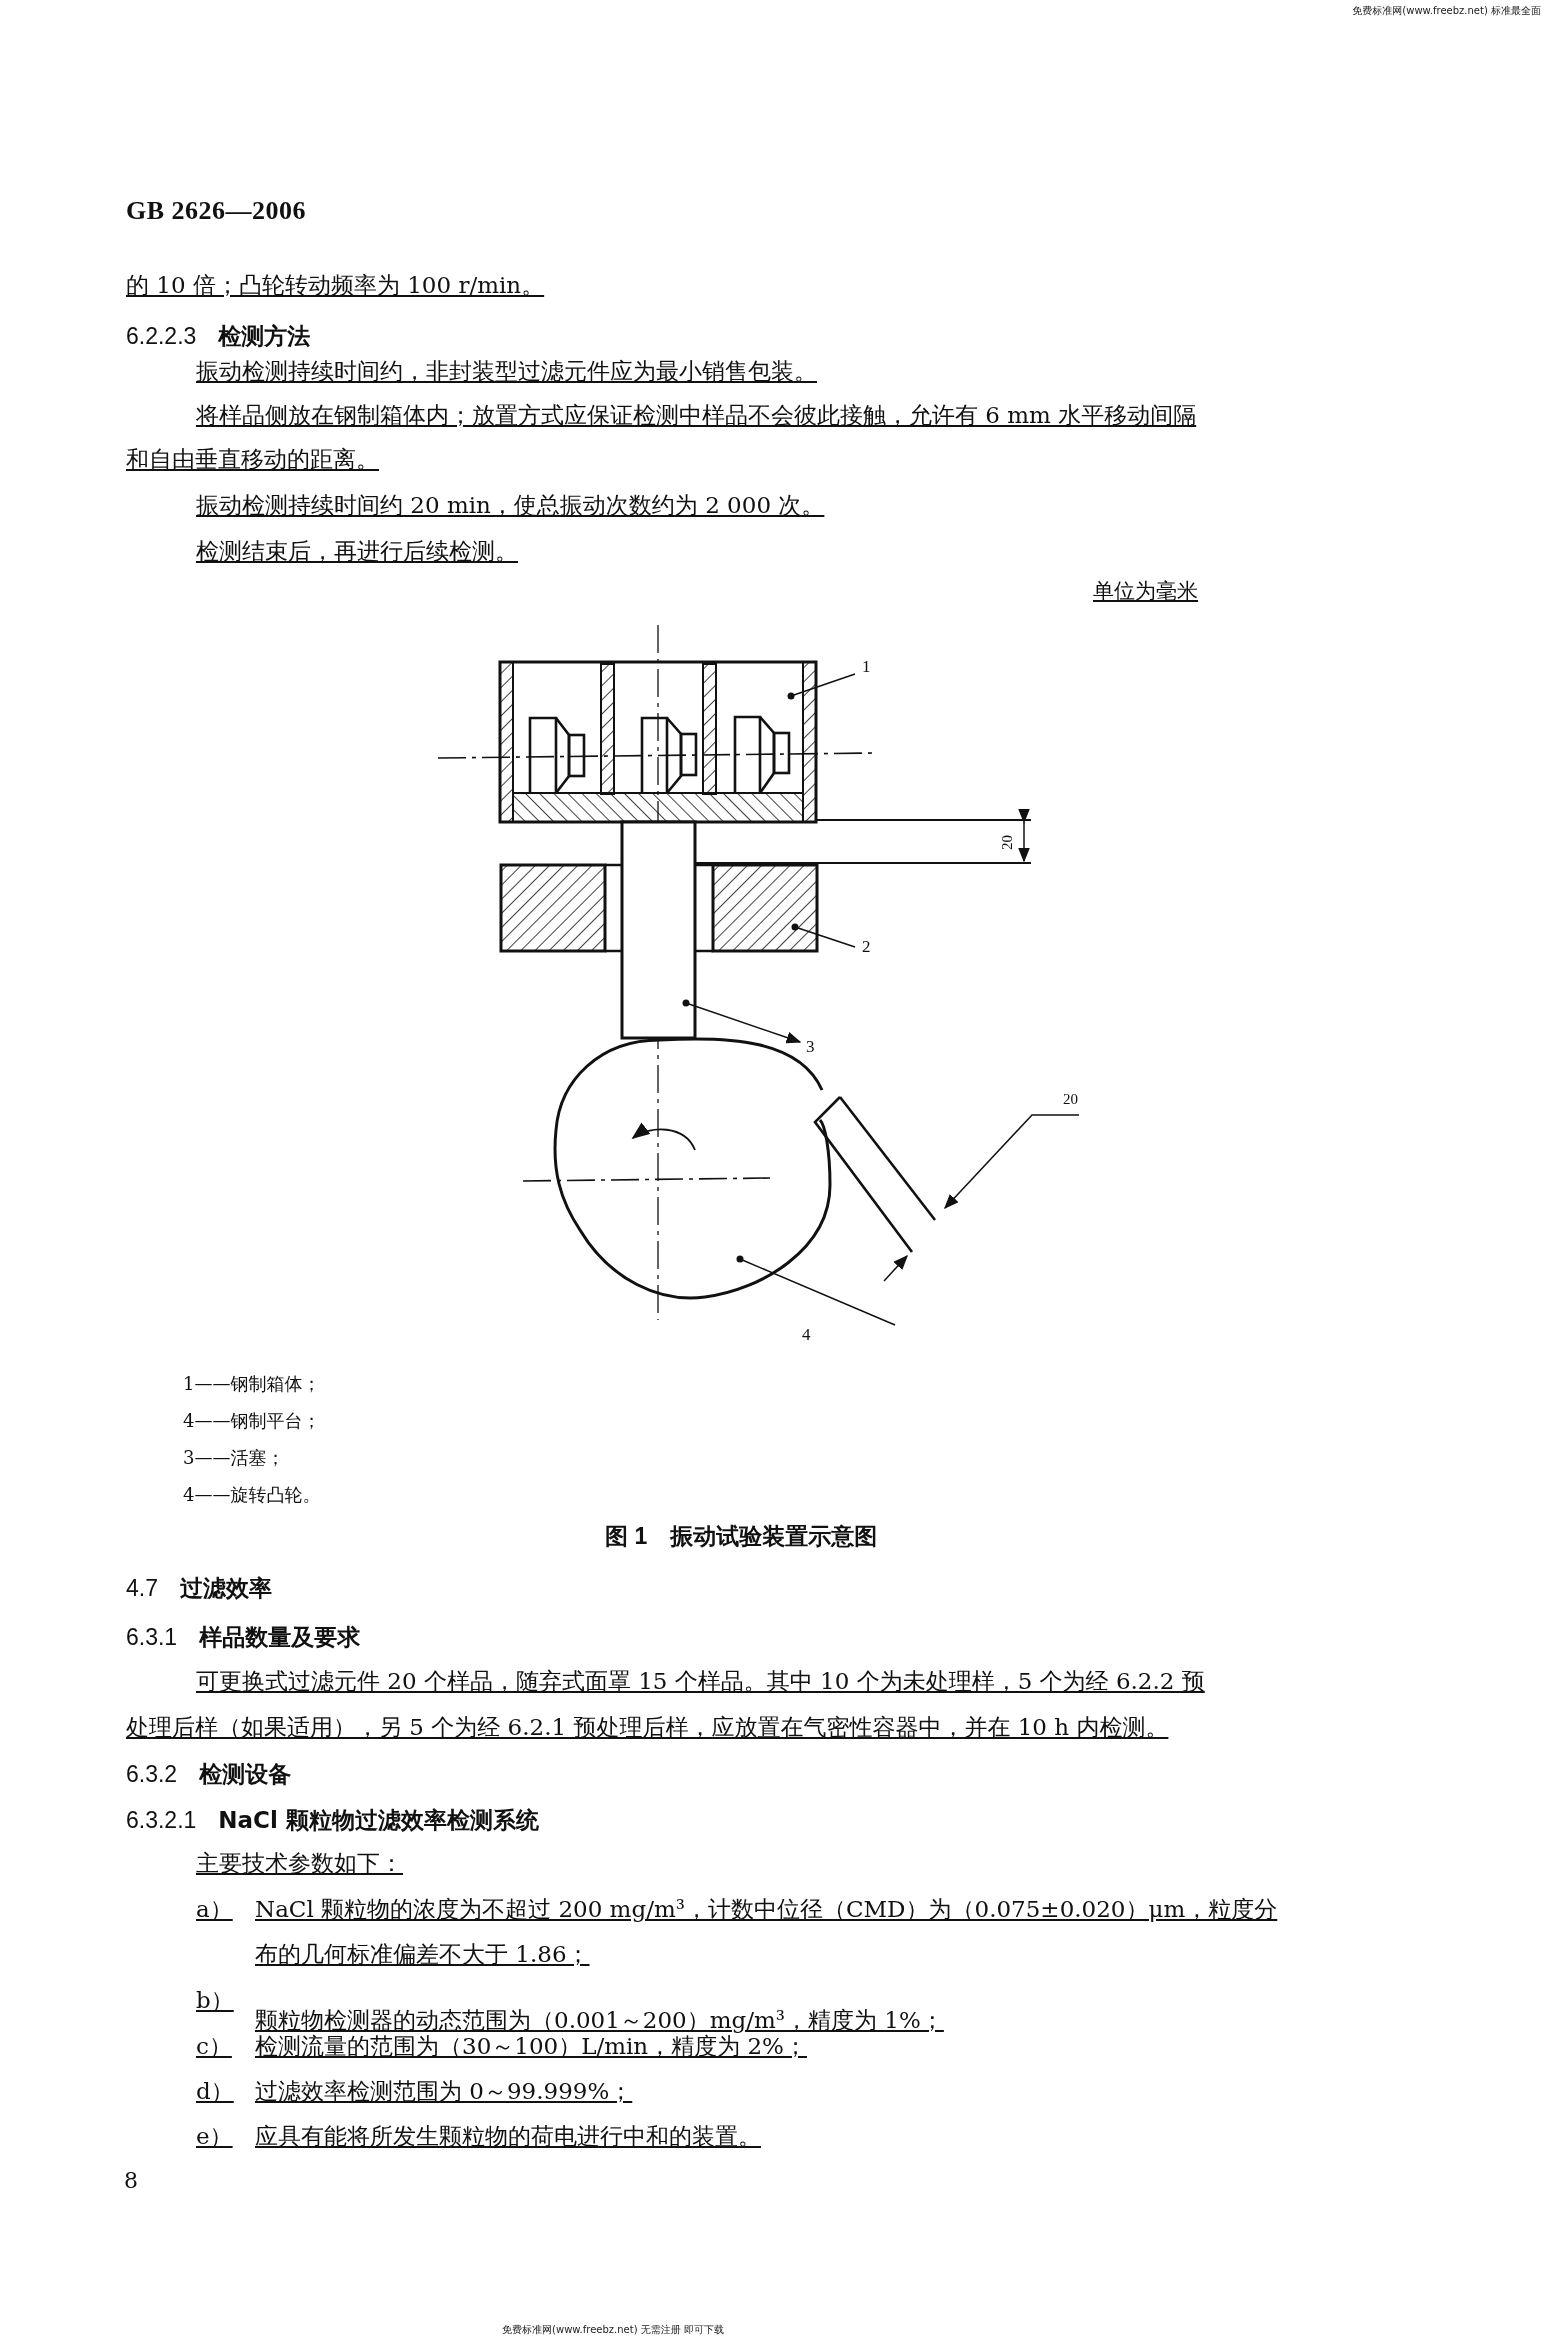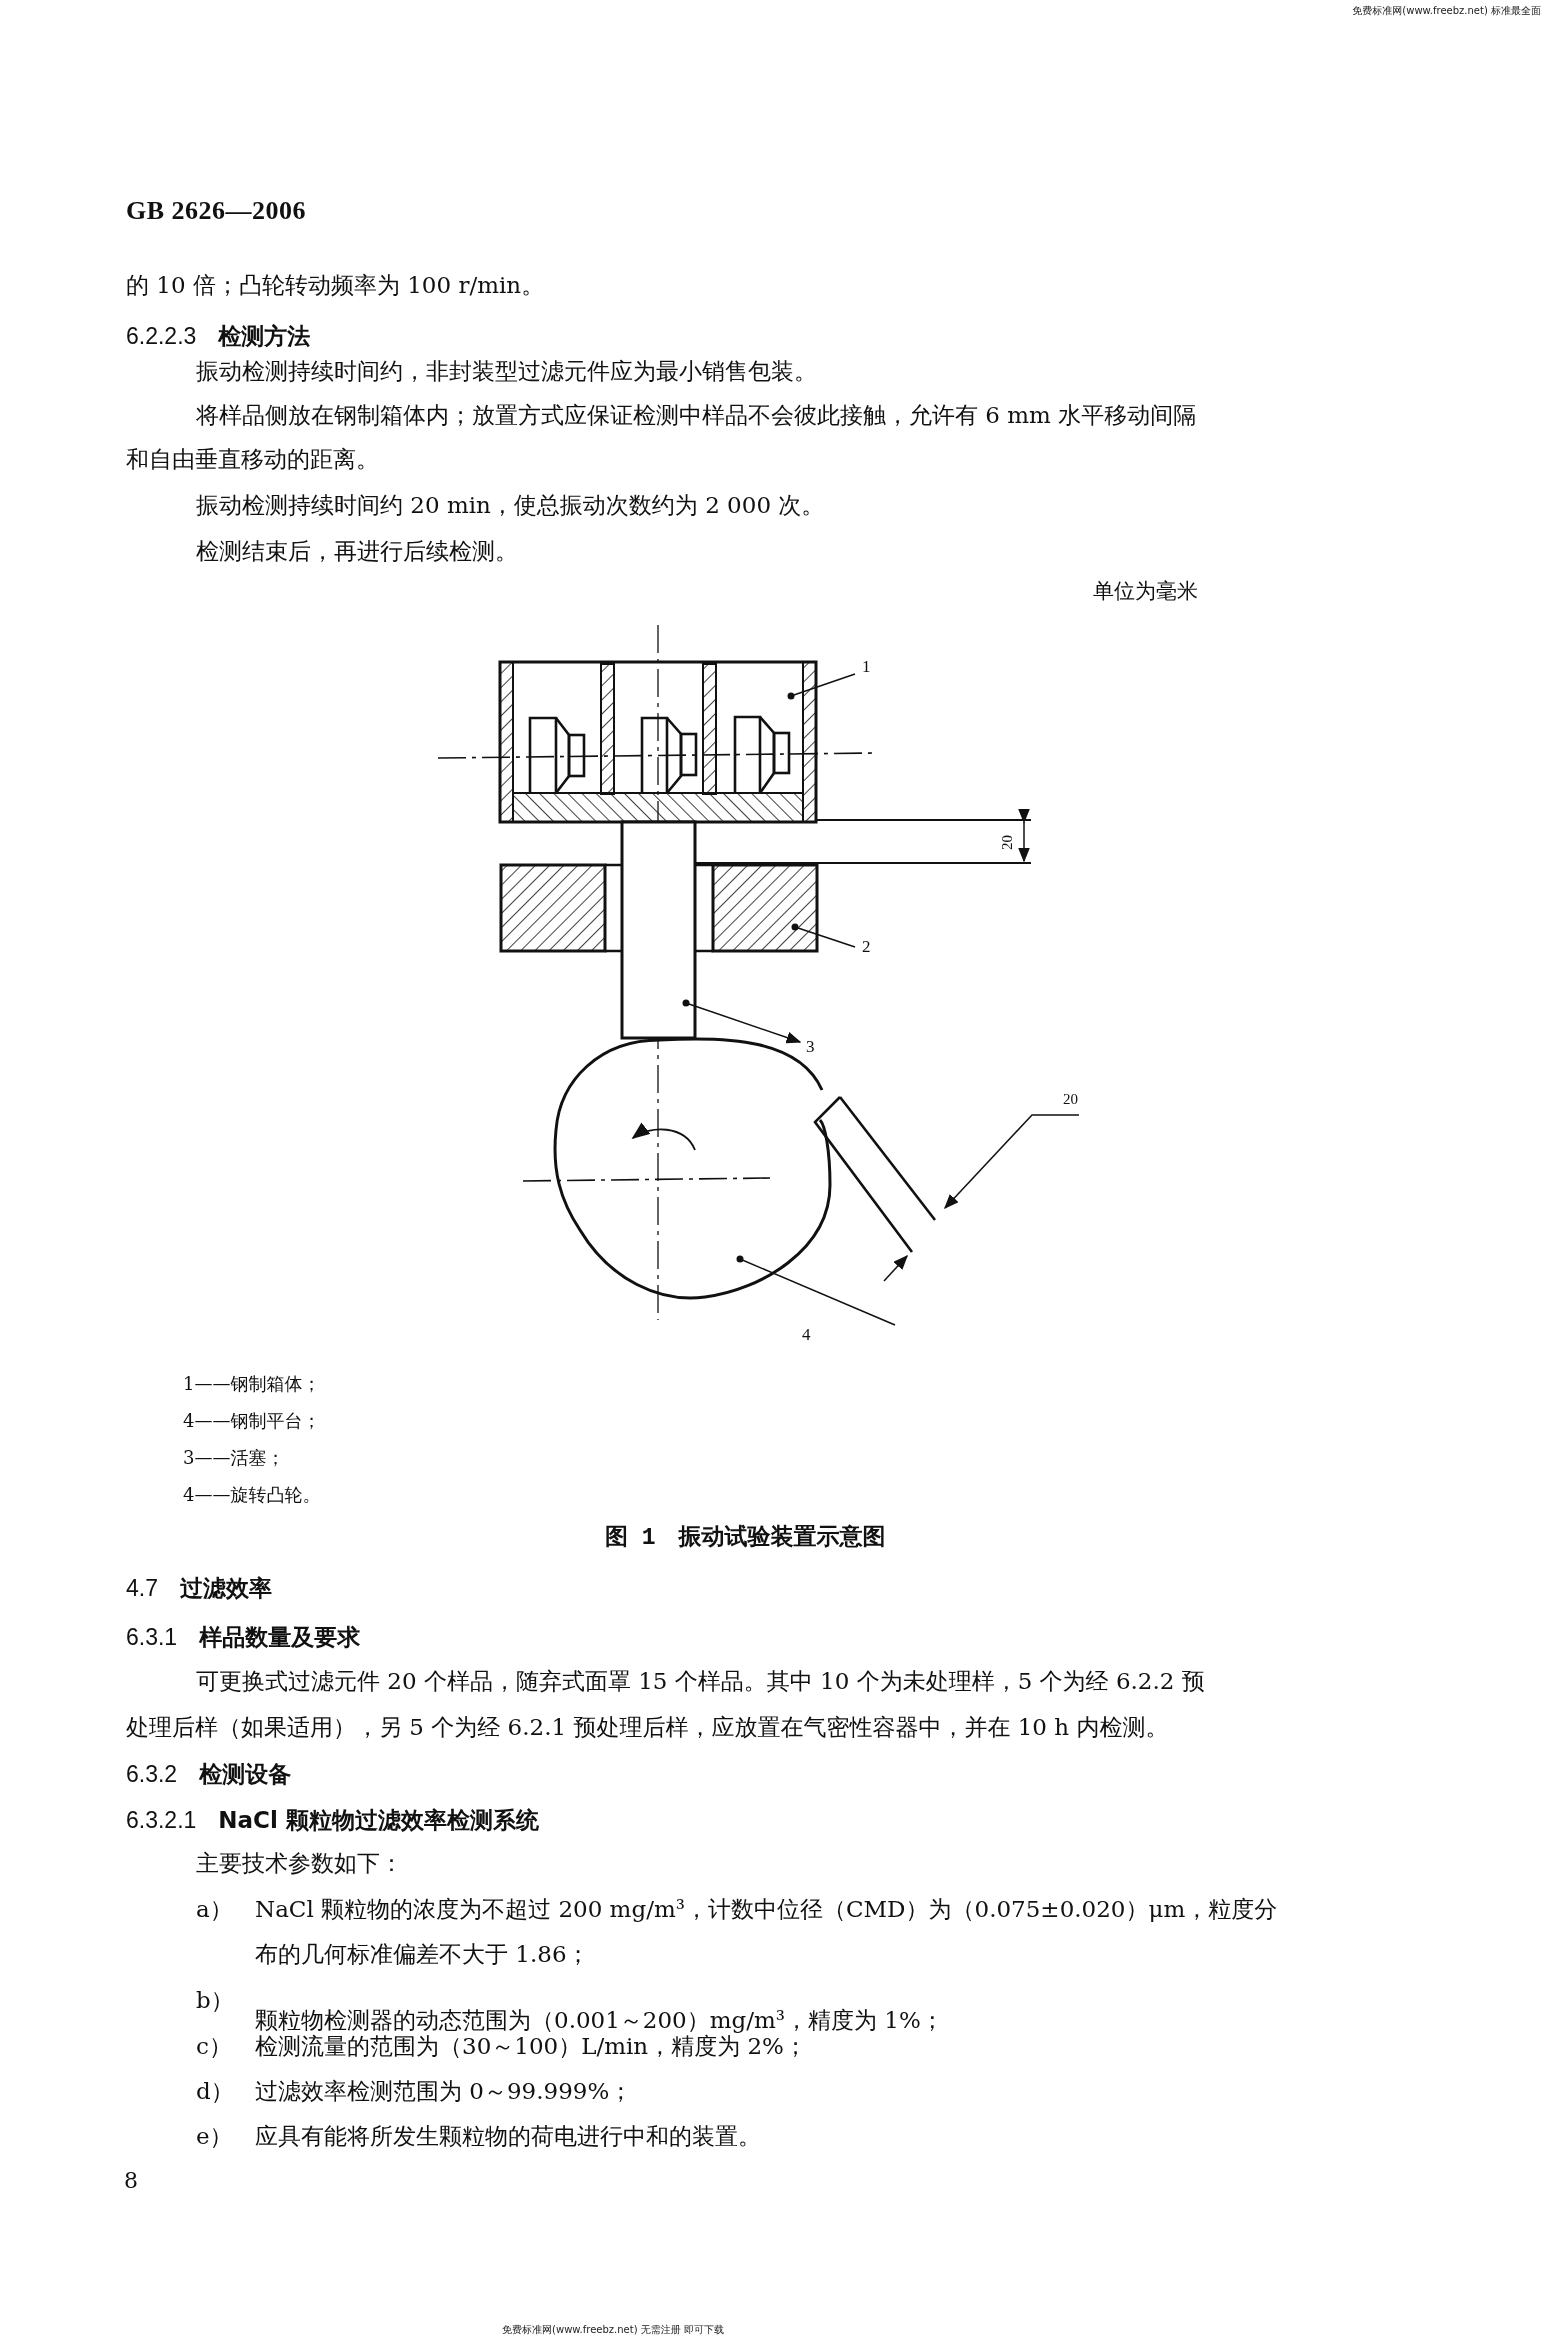--- a/index.html
+++ b/index.html
@@ -2,25 +2,25 @@
 <html><head>
 <meta charset="utf-8">
 <style>
   html, body { margin: 0; padding: 0; background: #ffffff; }
   body { width: 1549px; height: 2339px; position: relative; overflow: hidden;
          font-family: "DejaVu Serif", "Liberation Serif", serif; color: #111; }
   .abs { position: absolute; white-space: nowrap; }
   .wm-top { top: 4px; right: 8px; font-size: 10px; font-family: "DejaVu Sans", sans-serif; color: #222; }
   .wm-bottom { top: 2323px; left: 0; width: 1226px; text-align: center; font-size: 10px; font-family: "DejaVu Sans", sans-serif; color: #222; }
   .std-code { left: 126px; top: 196px; font-size: 26px; font-weight: bold; font-family: "Liberation Serif", serif; letter-spacing: 0.5px; }
-  .txt { font-size: 23px; line-height: 30px; }
+  .txt { font-size: 23px; line-height: 30px; text-decoration: underline; }
   .head { font-size: 23px; font-weight: bold; font-family: "DejaVu Sans", sans-serif; }
   .head .num { font-weight: normal; font-family: "Liberation Sans", sans-serif; margin-right: 22px; }
   .legend { font-size: 18px; }
-  .caption { font-size: 23px; font-weight: bold; font-family: Liberation Mono, monospace; }
+  .caption { font-size: 23px; font-weight: bold; font-family: Liberation Sans, sans-serif; }
   .pagenum { font-size: 22px; }
   svg text { font-family: "Liberation Serif", serif; }
 </style>
 </head>
 <body>
 
 <div class="abs wm-top">免费标准网(www.freebz.net) 标准最全面</div>
 
 <div class="abs std-code">GB 2626—2006</div>
 

